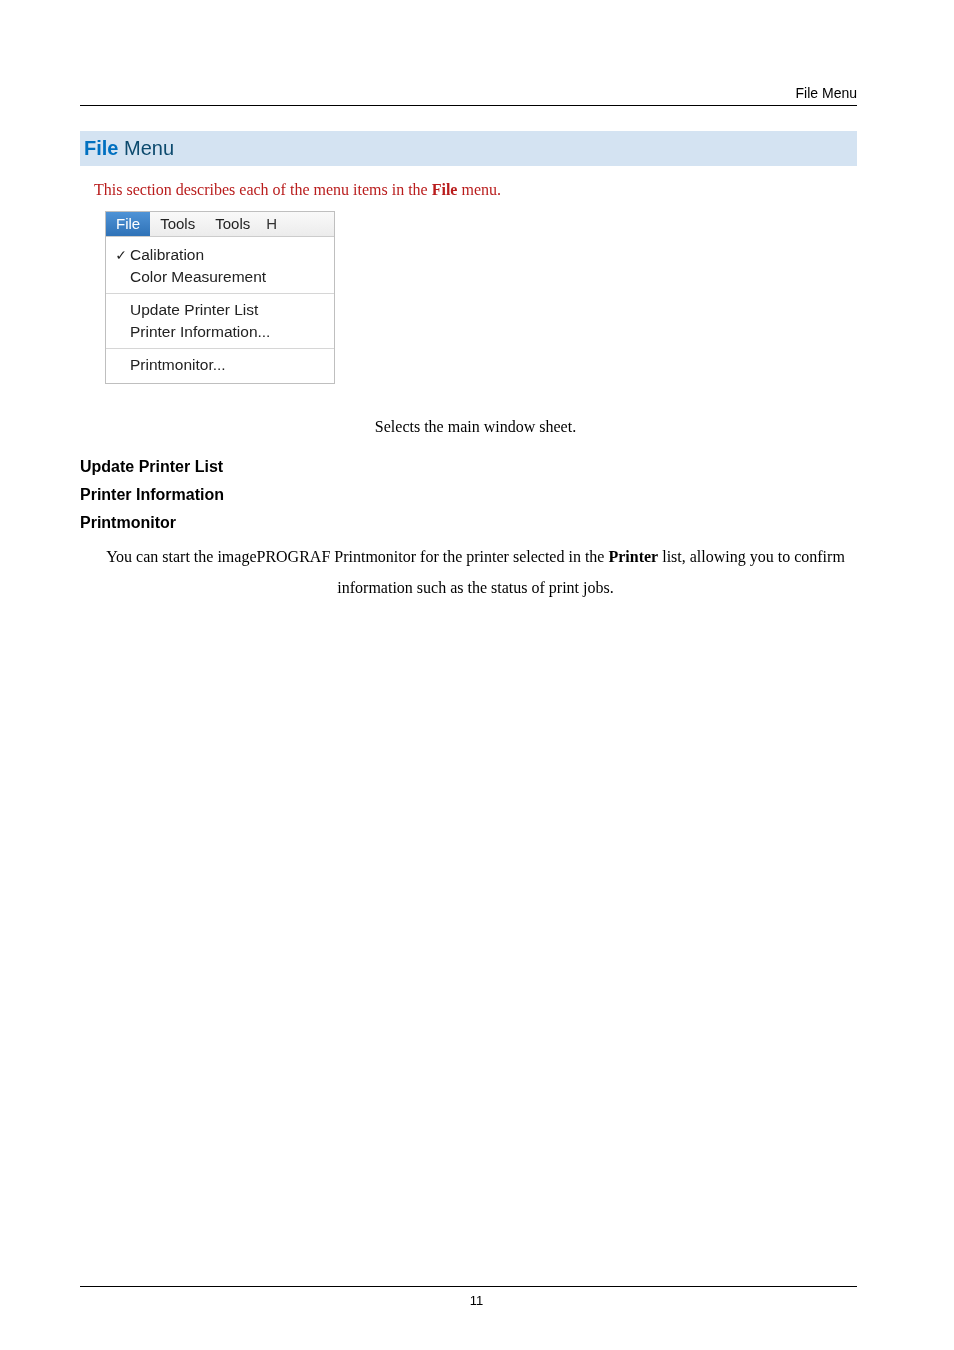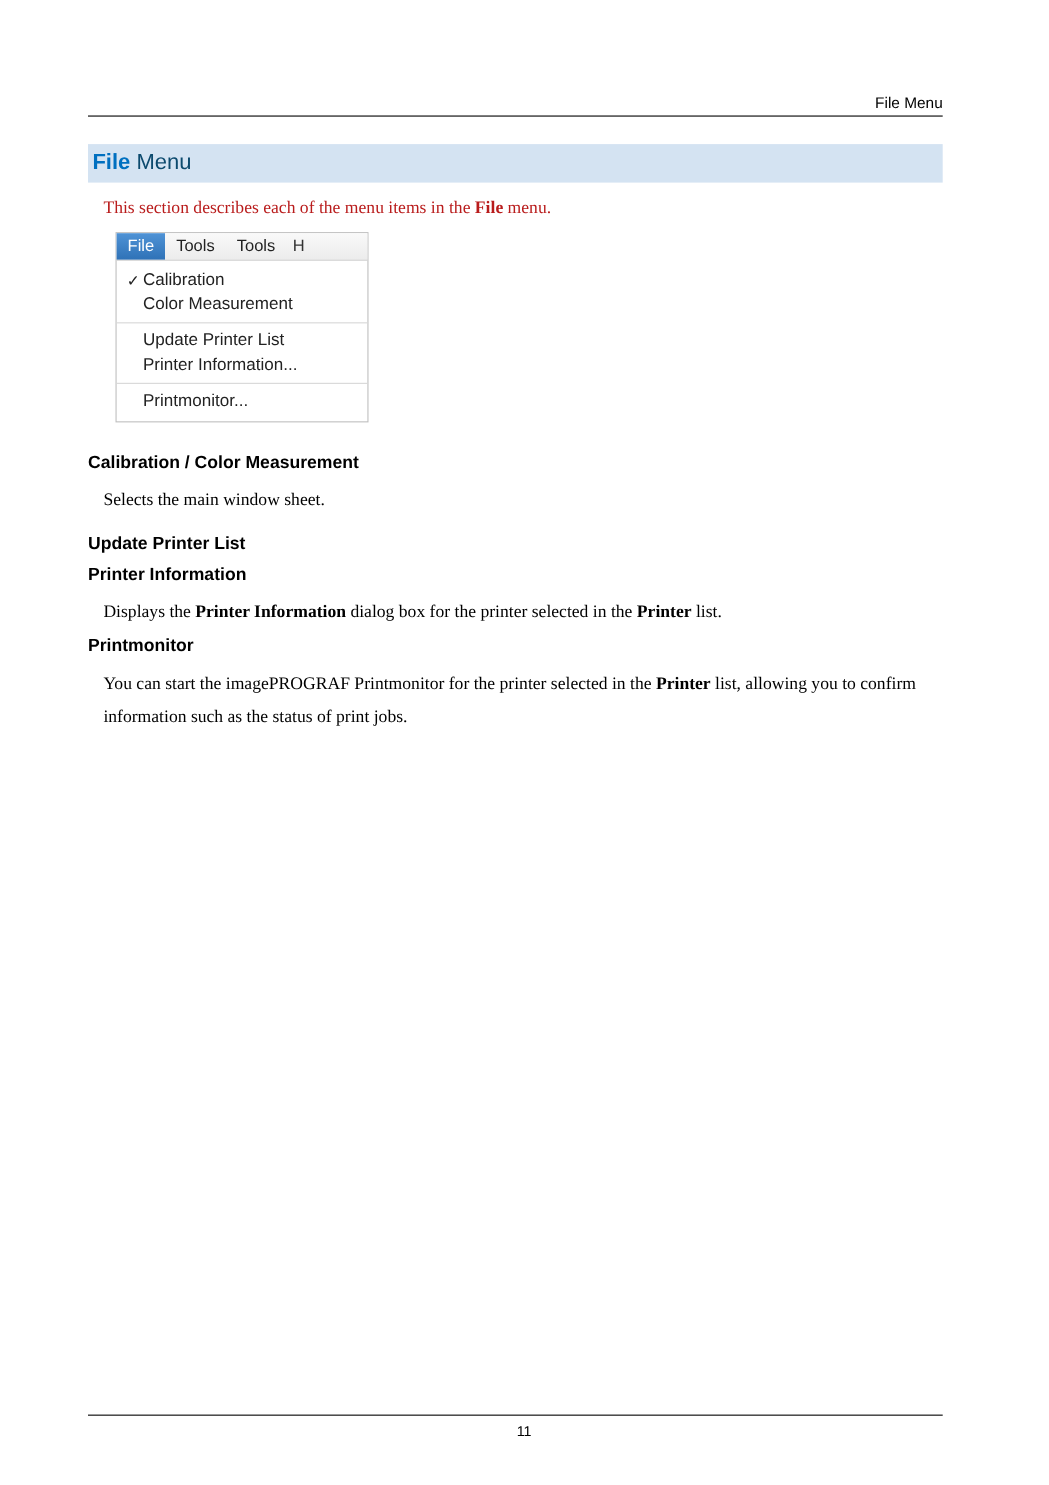--- a/index.html
+++ b/index.html
@@ -116,20 +116,21 @@
       font-weight: bold;
       color: #000;
       margin-bottom: 10px;
     }
     .section-body {
       font-size: 16px;
       margin-left: 14px;
       margin-bottom: 16px;
       line-height: 1.9;
       color: #000;
+      text-align: center;
     }
     .section-body .bold {
       font-weight: bold;
     }
     .footer-rule {
       position: absolute;
       bottom: 63px;
       left: 80px;
       right: 97px;
       border-top: 1px solid #000;
@@ -194,29 +195,25 @@
       <div class="menu-sep"></div>
       <div class="menu-group">
         <div class="menu-line">
           <span class="check-col"></span>
           <span>Printmonitor...</span>
         </div>
       </div>
     </div>
   </div>
 
-  <div class="section-heading">Calibration / Color Measurement</div>
   <p class="section-body">Selects the main window sheet.</p>
 
   <div class="section-heading">Update Printer List</div>
 
   <div class="section-heading">Printer Information</div>
-  <p class="section-body" style="margin-bottom:6px;">
-    <span>Displays the </span><span class="bold">Printer Information</span><span> dialog box for the printer selected in the </span><span class="bold">Printer</span><span> list.</span>
-  </p>
 
   <div class="section-heading">Printmonitor</div>
   <p class="section-body">
     <span>You can start the imagePROGRAF Printmonitor for the printer selected in the </span><span class="bold">Printer</span><span> list, allowing you to confirm information such as the status of print jobs.</span>
   </p>
 
 </div>
 
 <div class="footer-rule"></div>
 <div class="page-number">11</div>

